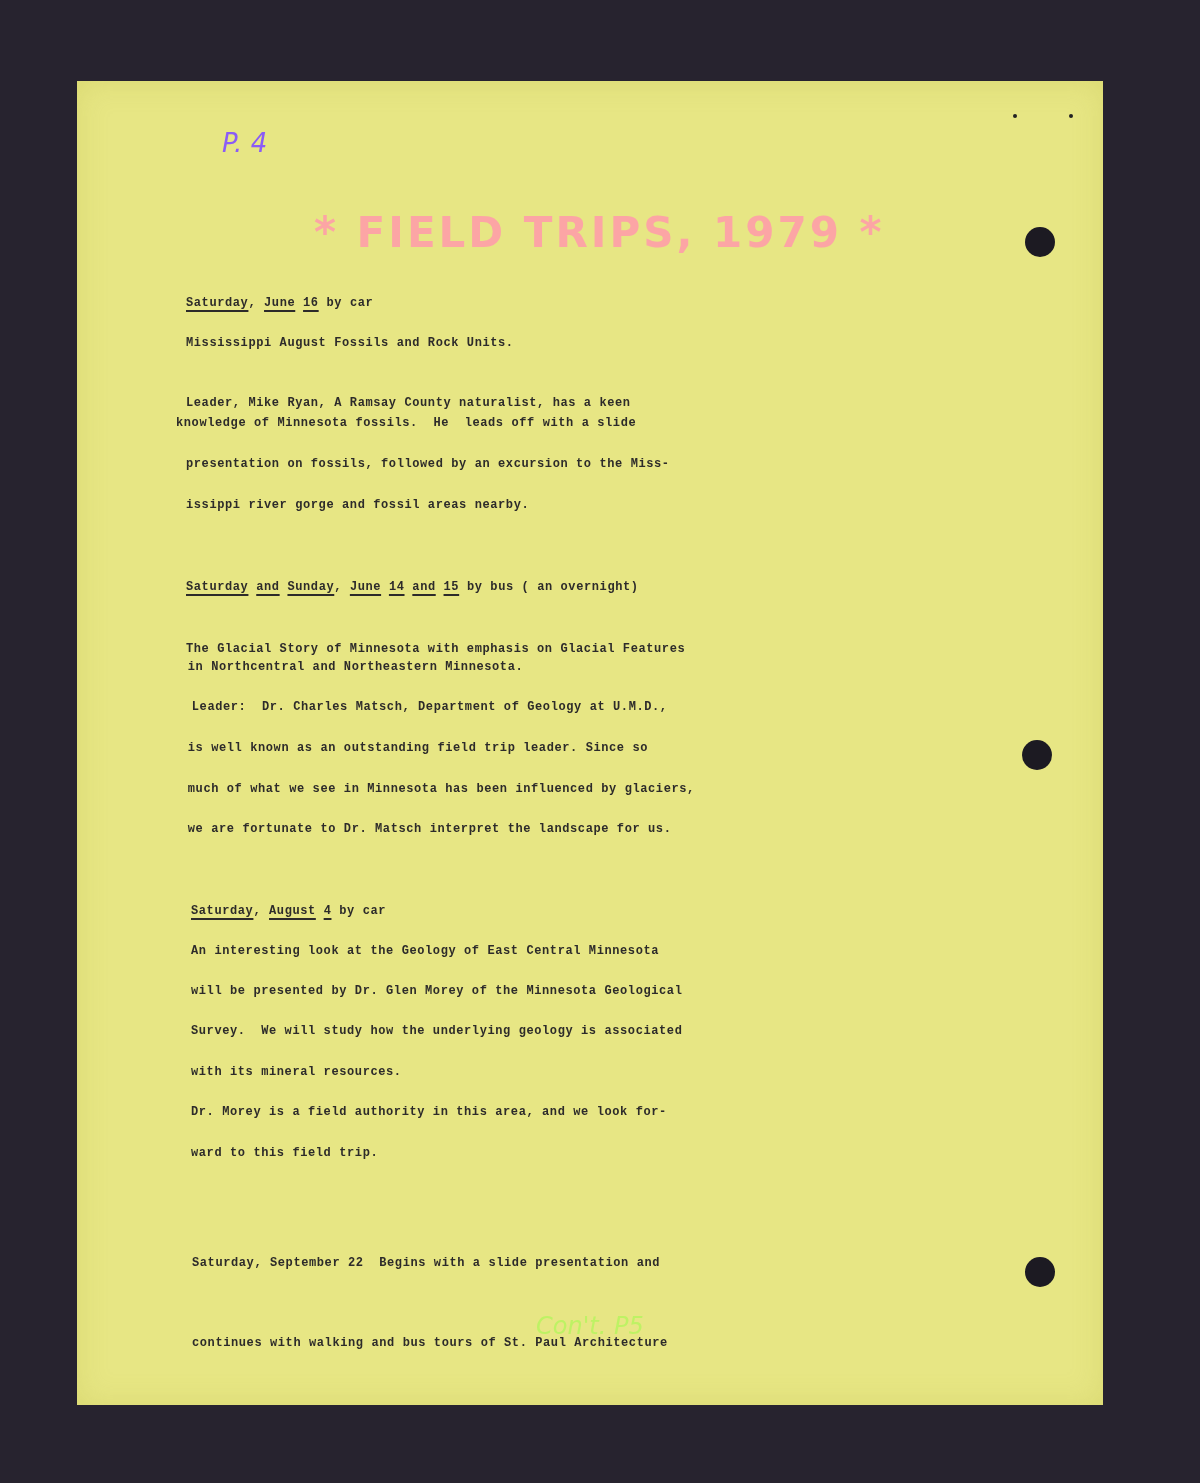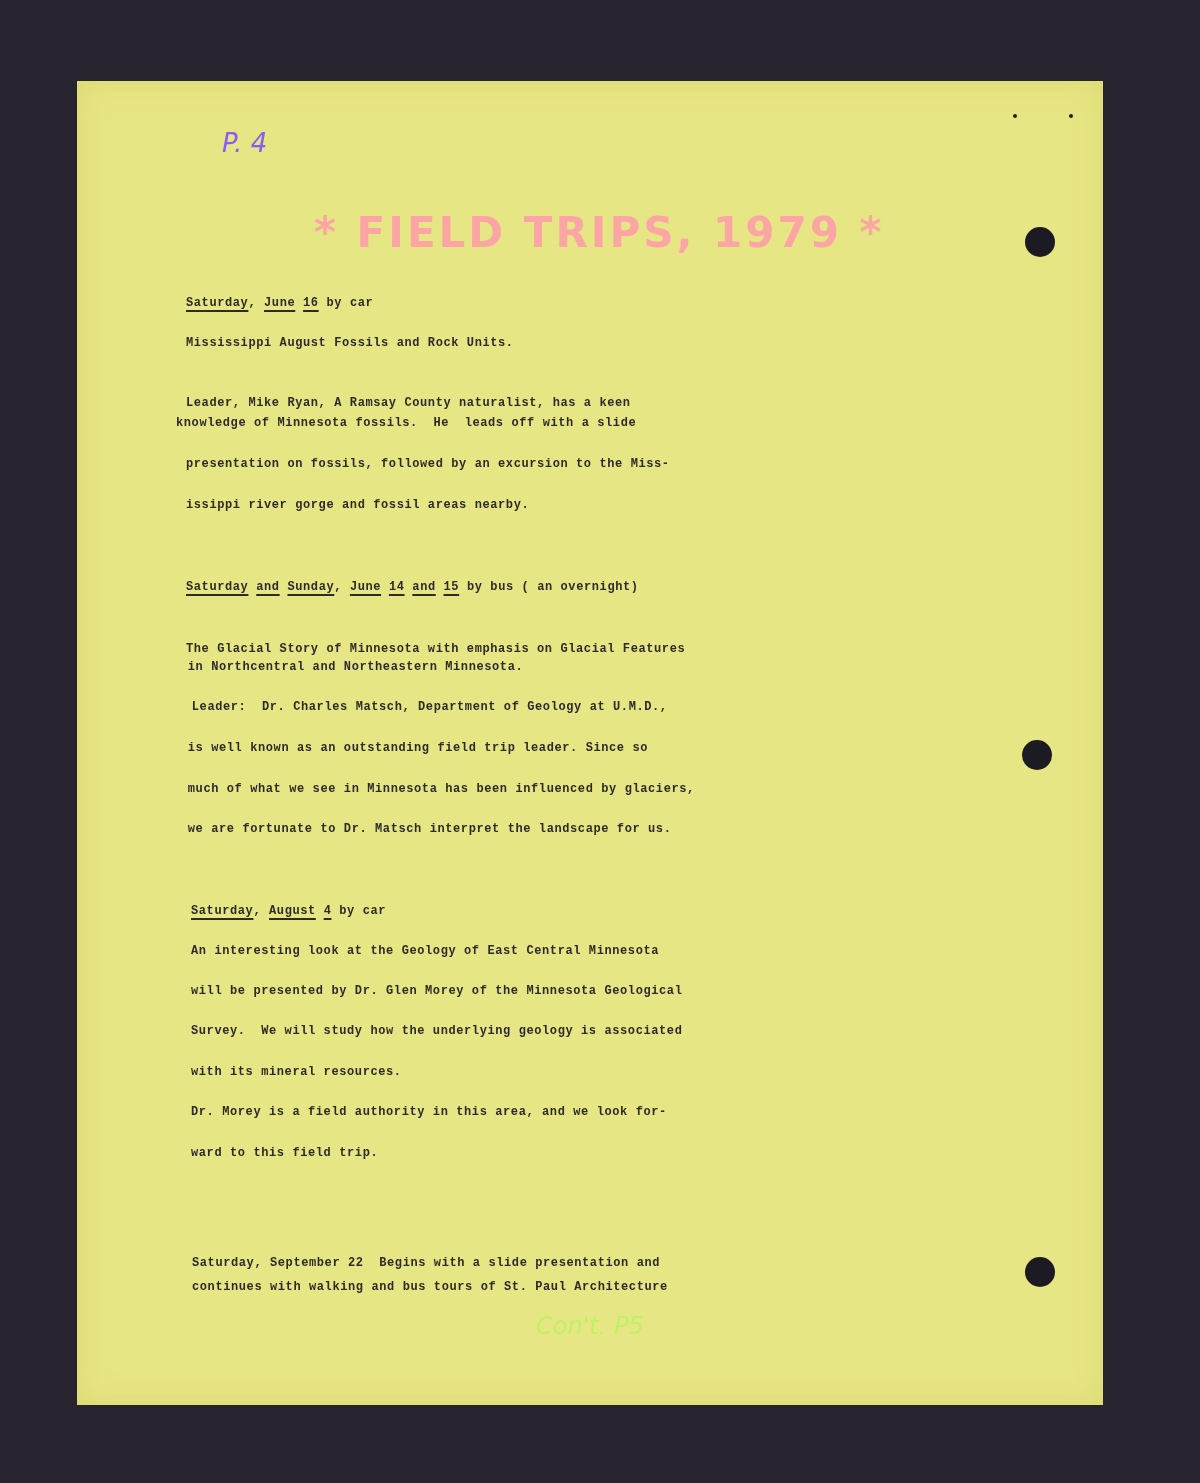--- a/index.html
+++ b/index.html
@@ -68,15 +68,15 @@
 
 <div class="line" style="left:191px;top:904px;"><span class="u">Saturday</span><span>, </span><span class="u">August</span><span> </span><span class="u">4</span><span> by car</span></div>
 <div class="line" style="left:191px;top:944px;">An interesting look at the Geology of East Central Minnesota</div>
 <div class="line" style="left:191px;top:984px;">will be presented by Dr. Glen Morey of the Minnesota Geological</div>
 <div class="line" style="left:191px;top:1024px;">Survey.  We will study how the underlying geology is associated</div>
 <div class="line" style="left:191px;top:1065px;">with its mineral resources.</div>
 <div class="line" style="left:191px;top:1105px;">Dr. Morey is a field authority in this area, and we look for-</div>
 <div class="line" style="left:191px;top:1146px;">ward to this field trip.</div>
 
 <div class="line" style="left:192px;top:1239px;margin-top:17px;">Saturday, September 22  Begins with a slide presentation and</div>
-<div class="line" style="left:192px;top:1280px;">continues with walking and bus tours of St. Paul Architecture</div>
+<div class="line" style="left:192px;top:1336px;">continues with walking and bus tours of St. Paul Architecture</div>
 
 <div class="cont">Con't. P5</div>
 
 </body></html>

